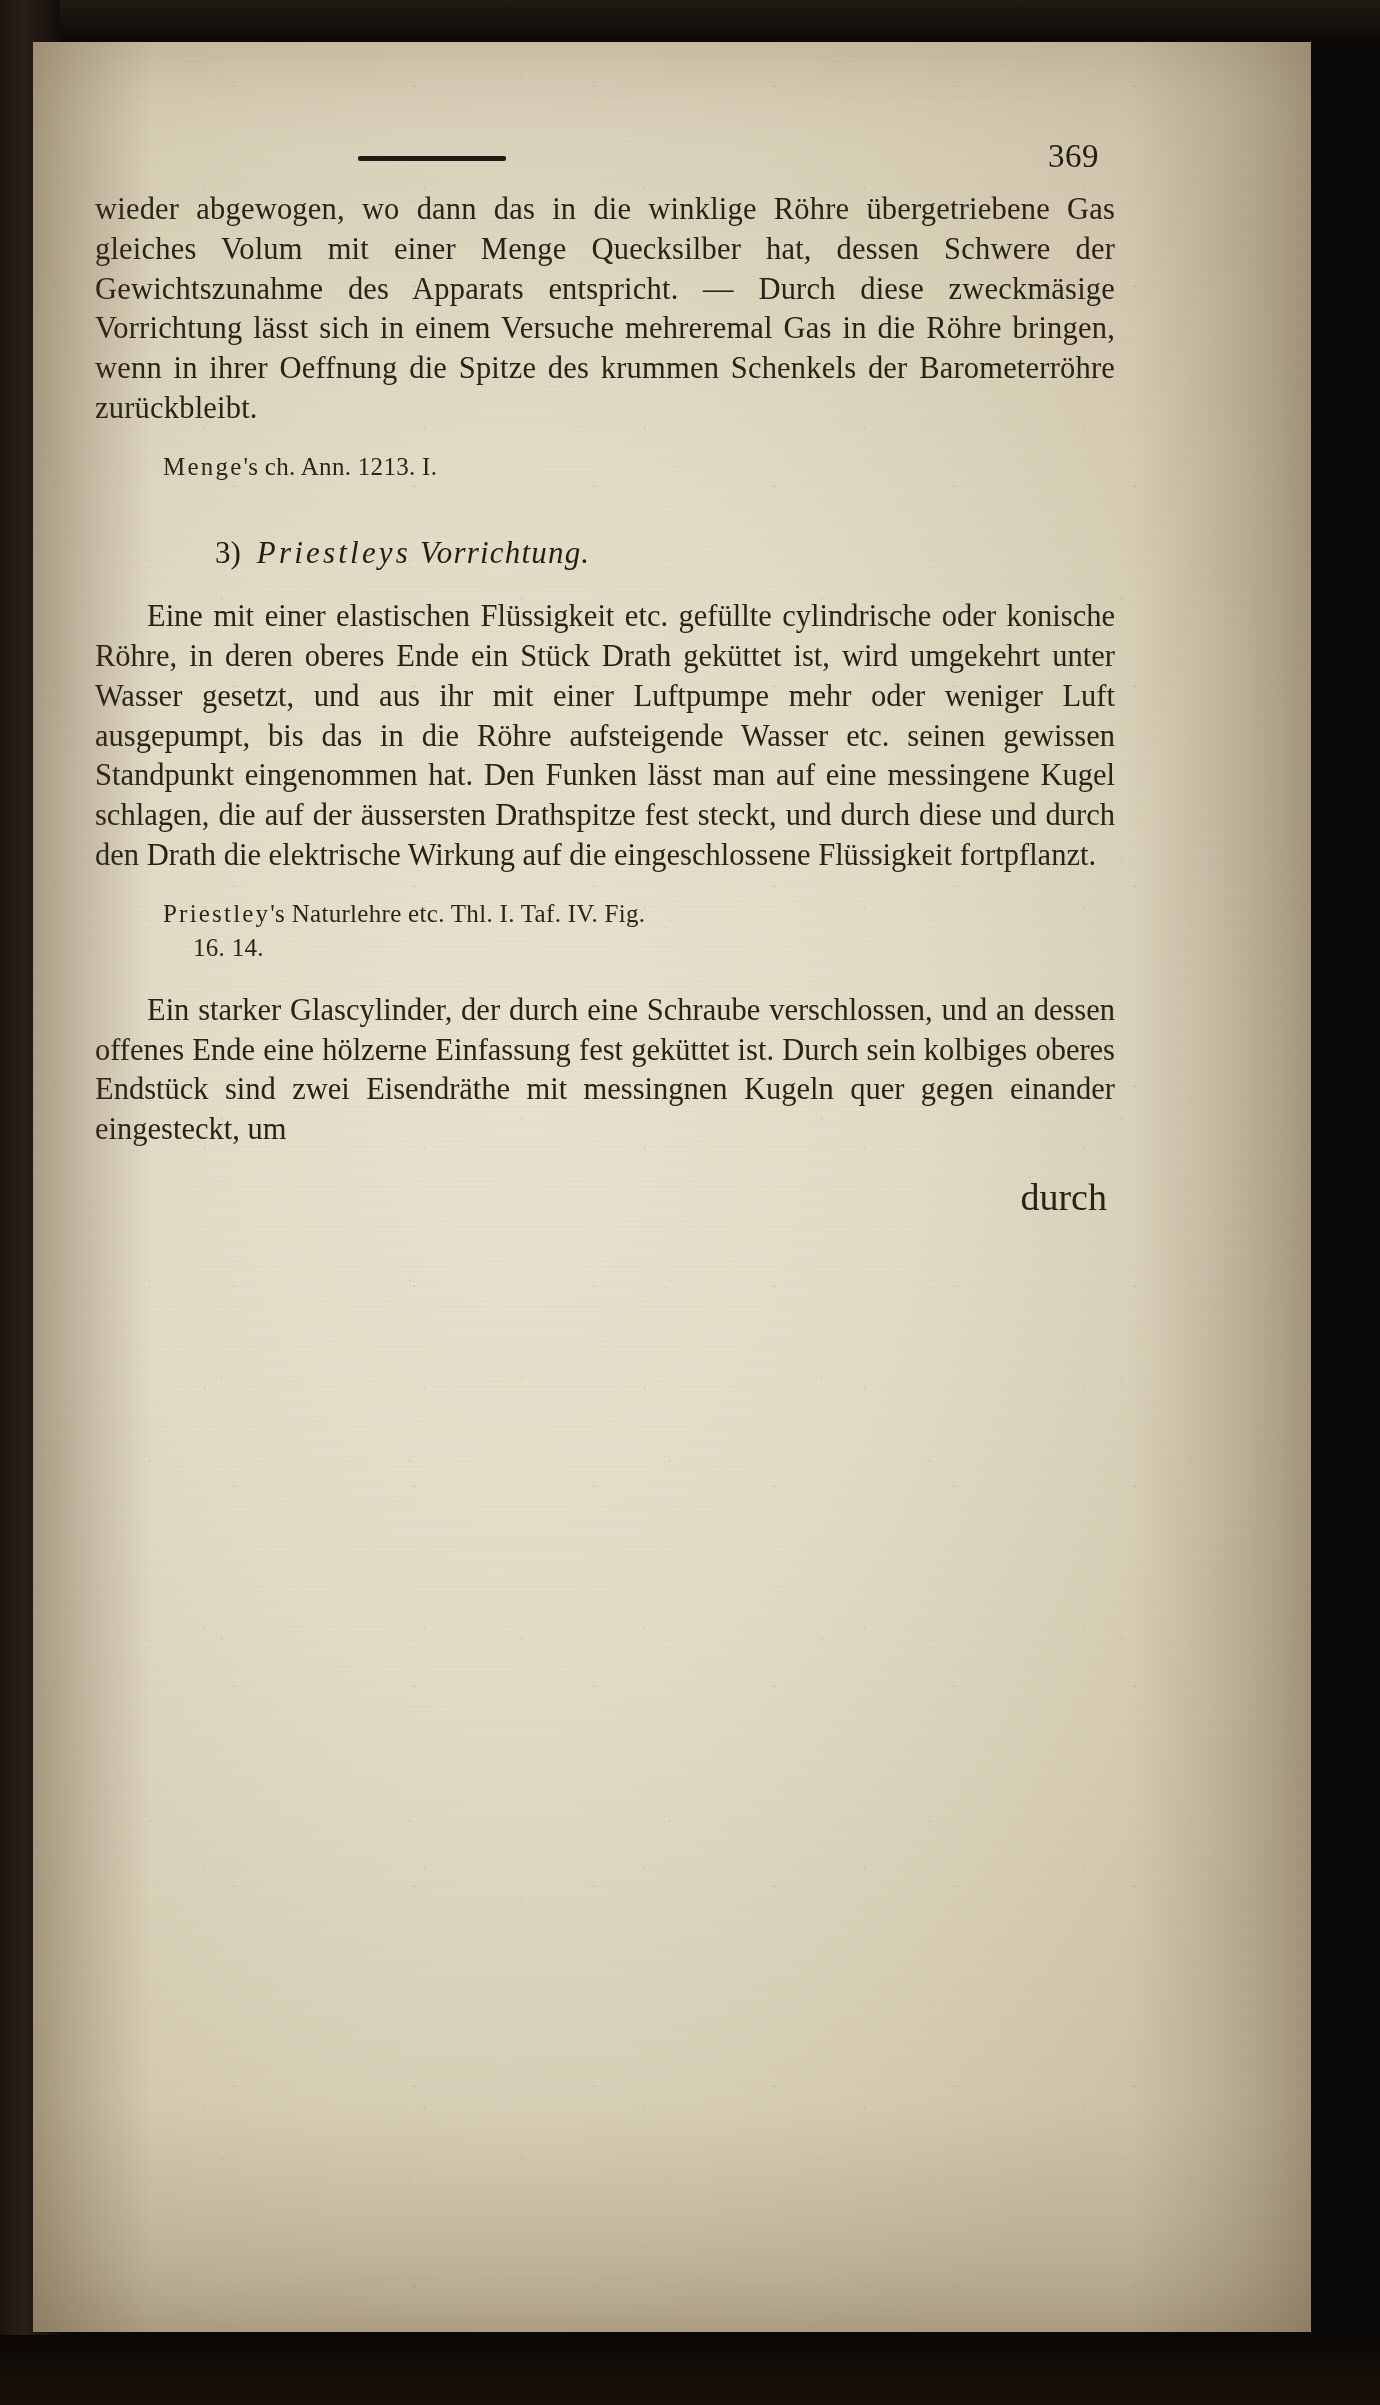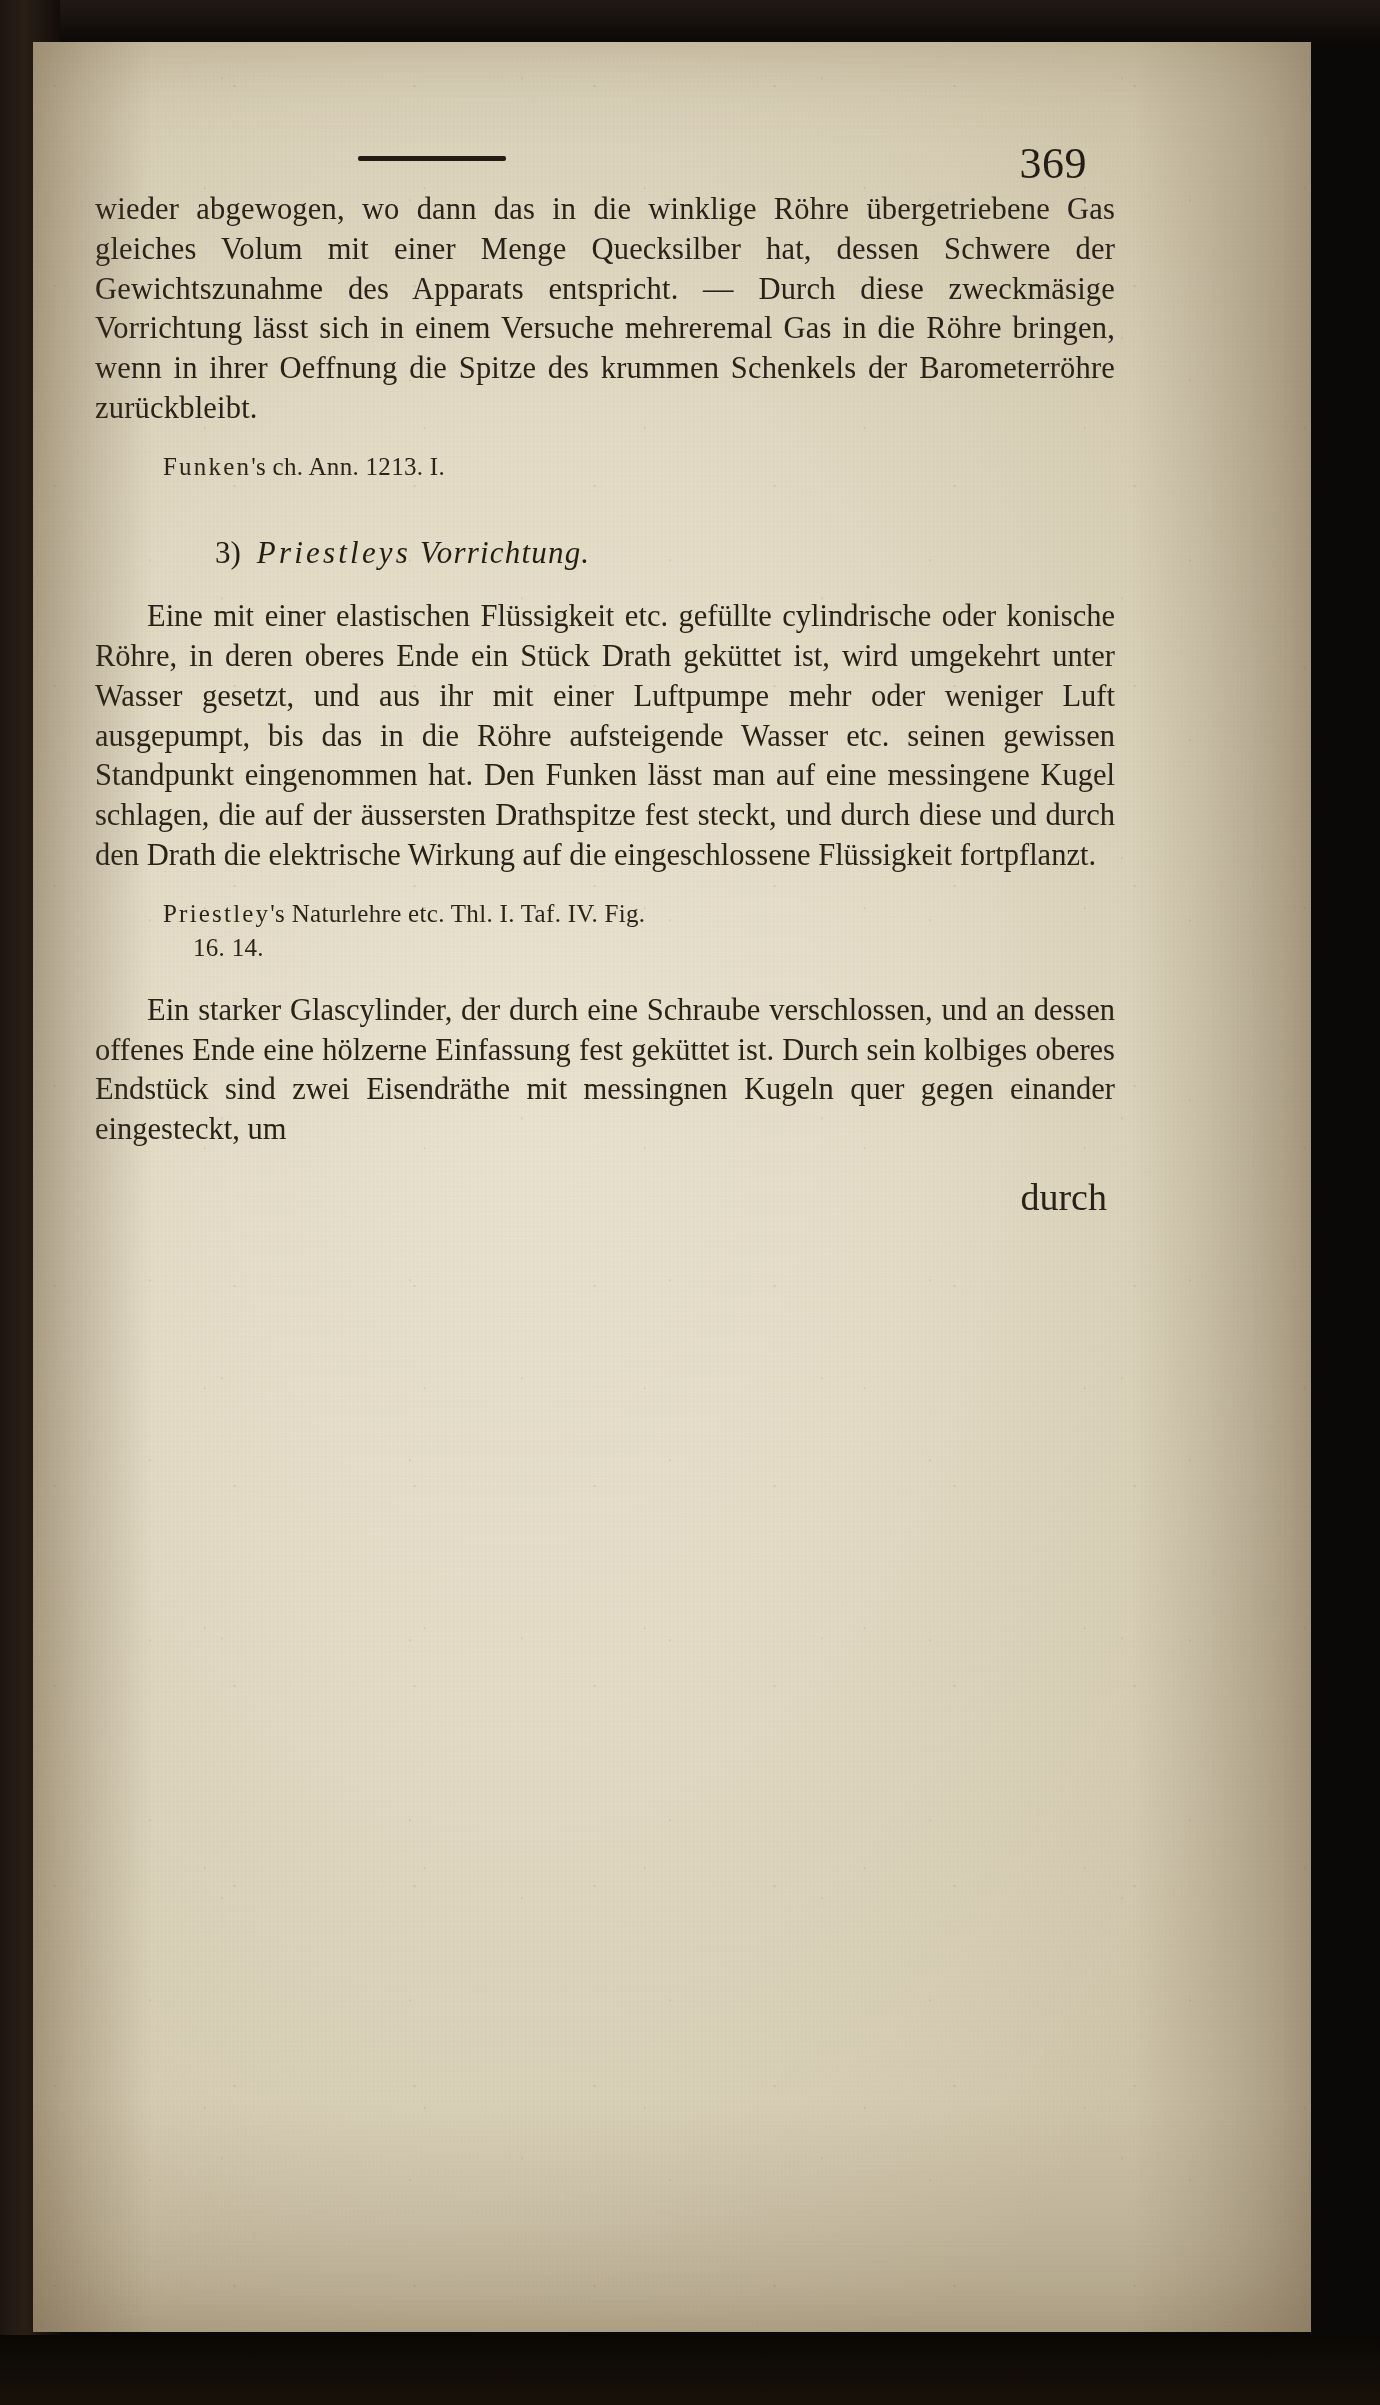--- a/index.html
+++ b/index.html
@@ -103,23 +103,23 @@
     position: absolute;
     left: 263px;
     top: 56px;
     width: 148px;
     height: 5px;
     background: #231c14;
     border-radius: 2px;
   }
   .folio {
     position: absolute;
-    right: 28px;
+    right: 16px;
     top: 38px;
-    font-size: 44px;
+    font-size: 33px;
     letter-spacing: 0.5px;
     color: #241d15;
   }
 
   .body-text {
     font-size: 30.5px;
     line-height: 1.305;
     color: #2a2219;
     text-align: justify;
     text-justify: inter-word;
@@ -209,21 +209,21 @@
   <div class="content">
 
     <div class="header-row">
       <div class="rule"></div>
       <div class="folio">369</div>
     </div>
 
     <p class="body-text p-first-block">wieder abgewogen, wo dann das in die winklige Röhre übergetriebene Gas gleiches Volum mit einer Menge Quecksilber hat, dessen Schwere der Gewichtszunahme des Apparats entspricht. — Durch diese zweckmäsige Vorrichtung lässt sich in einem Versuche mehreremal Gas in die Röhre bringen, wenn in ihrer Oeffnung die Spitze des krummen Schenkels der Barometerröhre zurückbleibt.</p>
 
     <div class="source-line">
-      <span class="spaced">Funken</span><span>'s ch. Ann. 1213. I.</span>
+      <span class="spaced">Menge</span><span>'s ch. Ann. 1213. I.</span>
     </div>
 
     <div class="section-head">
       <span class="num">3)</span><span class="title"><span class="wide">Priestleys</span> <span>Vorrichtung.</span></span>
     </div>
 
     <p class="body-text para indent">Eine mit einer elastischen Flüssigkeit etc. gefüllte cylindrische oder konische Röhre, in deren oberes Ende ein Stück Drath geküttet ist, wird umgekehrt unter Wasser gesetzt, und aus ihr mit einer Luftpumpe mehr oder weniger Luft ausgepumpt, bis das in die Röhre aufsteigende Wasser etc. seinen gewissen Standpunkt eingenommen hat. Den Funken lässt man auf eine messingene Kugel schlagen, die auf der äussersten Drathspitze fest steckt, und durch diese und durch den Drath die elektrische Wirkung auf die eingeschlossene Flüssigkeit fortpflanzt.</p>
 
     <div class="source-line hang">
       <span class="spaced">Priestley</span><span>'s Naturlehre etc. Thl. I. Taf. IV. Fig.</span>

